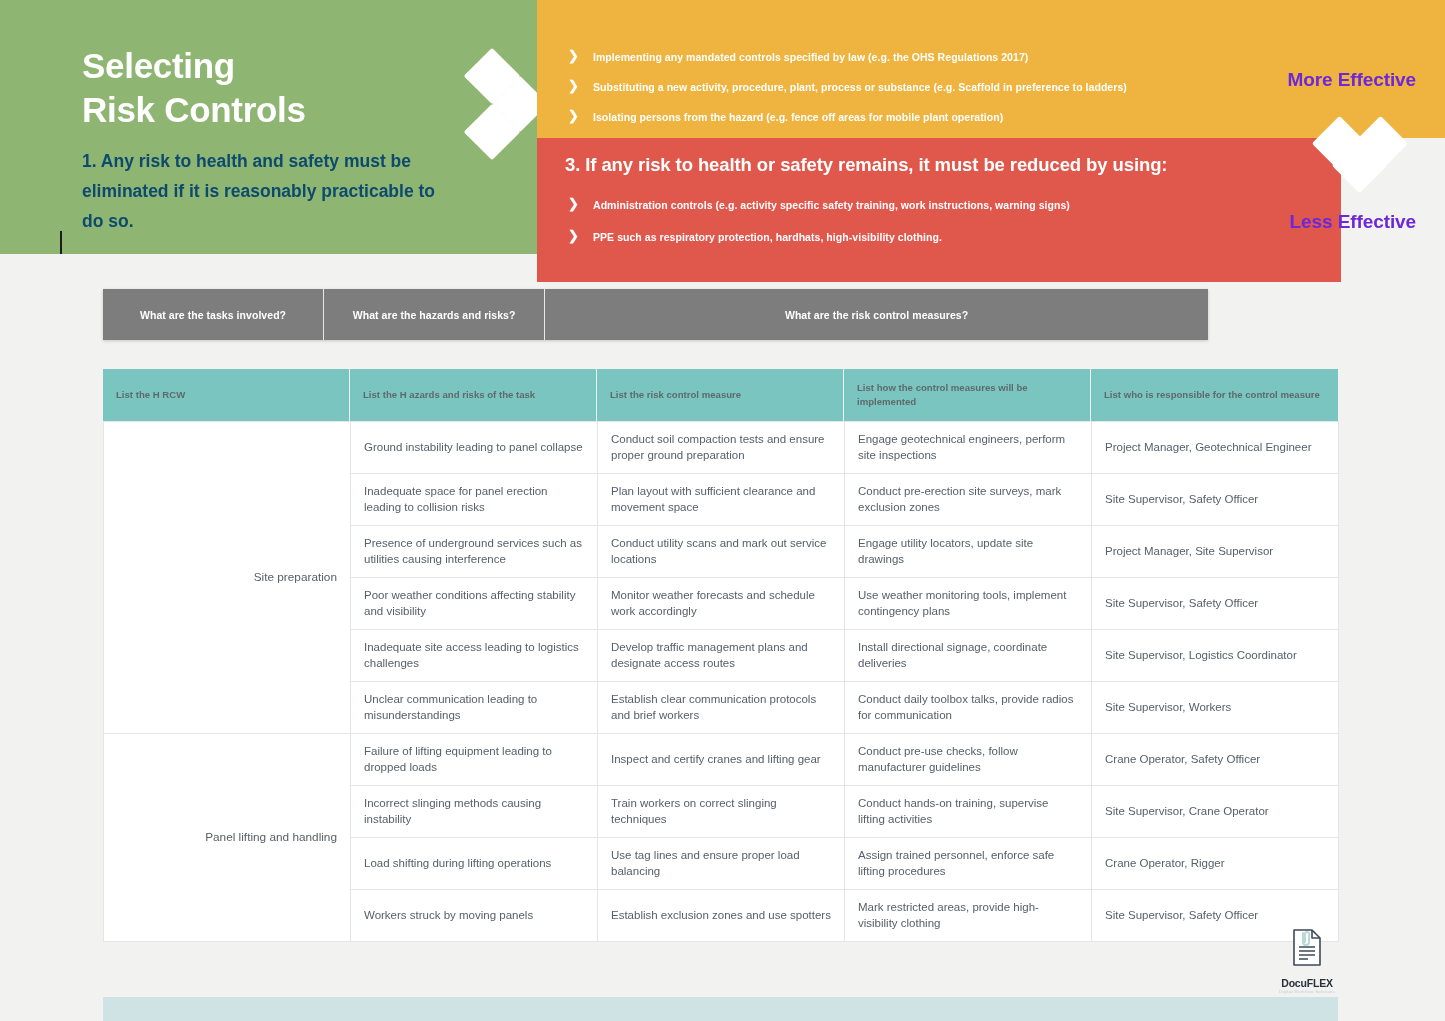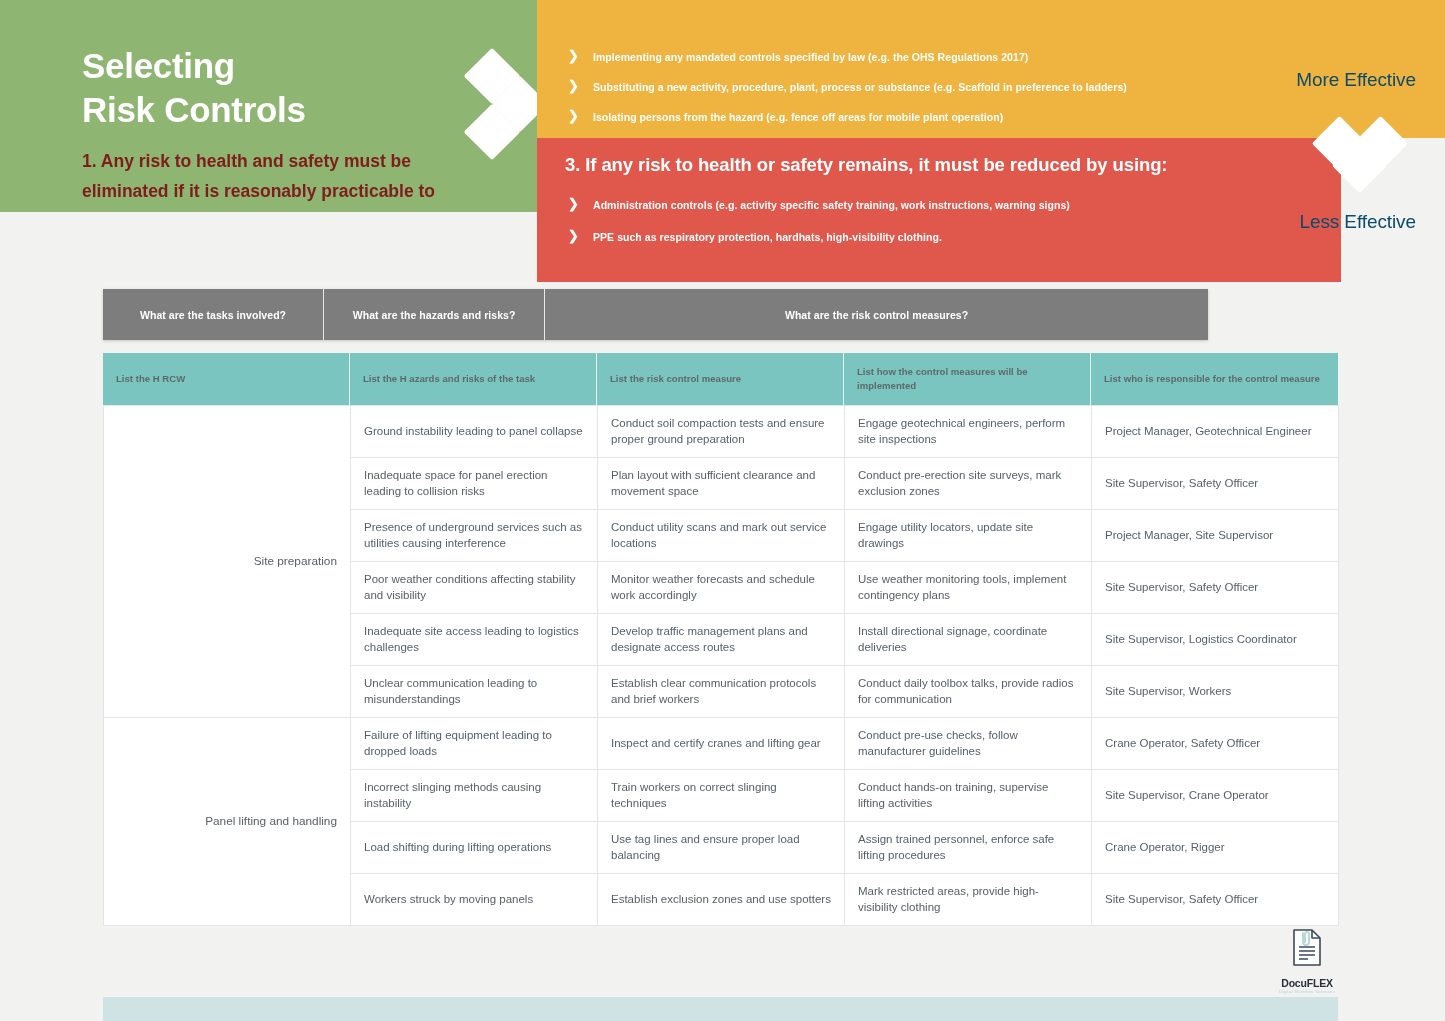--- a/index.html
+++ b/index.html
@@ -19,38 +19,38 @@
 
   
   #banner {
     position: absolute;
     left: 0; top: 0;
     width: 1445px; height: 282px;
   }
   .green-panel {
     position: absolute;
     left: 0; top: 0;
-    width: 537px; height: 212px;
+    width: 537px; height: 254px;
     background: #8fb572;
     overflow: hidden;
   }
   .green-title {
     position: absolute;
     left: 82px; top: 44px;
     color: #ffffff;
     font-size: 35px;
     font-weight: bold;
     line-height: 44px;
     letter-spacing: -0.3px;
   }
   .green-sub {
     position: absolute;
     left: 82px; top: 146px;
     width: 375px;
-    color: #7f1d1d;
+    color: #0c4a6e;
     font-size: 17.5px;
     font-weight: bold;
     line-height: 30px;
   }
   .caret {
     position: absolute;
     left: 60px; top: 231px;
     width: 2px; height: 24px;
     background: #1c1c1c;
   }
@@ -112,23 +112,23 @@
     line-height: 14px;
   }
   #orange-bullets { top: 51px; }
   #orange-bullets li { margin-bottom: 18px; }
   #red-bullets { top: 199px; }
   #red-bullets li { margin-bottom: 20px; }
 
   .eff-label {
     position: absolute;
     right: 29px;
-    color: #0c4a6e;
+    color: #6d28d9;
     font-size: 19px;
-    font-weight: normal;
+    font-weight: bold;
     letter-spacing: -0.1px;
     text-align: right;
   }
   #more-eff { top: 69px; }
   #less-eff { top: 211px; margin-left: 16px; }
 
   
   .dia-br {
     position: absolute;
     width: 39px; height: 39px;
@@ -166,21 +166,21 @@
     letter-spacing: 0.05px;
   }
   .gh-1 { width: 247px; }
   .gh-2 { width: 247px; }
   .gh-3 { width: 741px; border-right: none; }
 
   .subhdr-row {
     display: flex;
     width: 1235px;
     height: 52px;
-    margin-top: 13px;
+    margin-top: 29px;
   }
   .subhdr {
     background: #7ac5c0;
     color: #5e6a6b;
     font-size: 9.6px;
     font-weight: bold;
     display: flex;
     align-items: center;
     padding: 0 13px;
     line-height: 14px;

